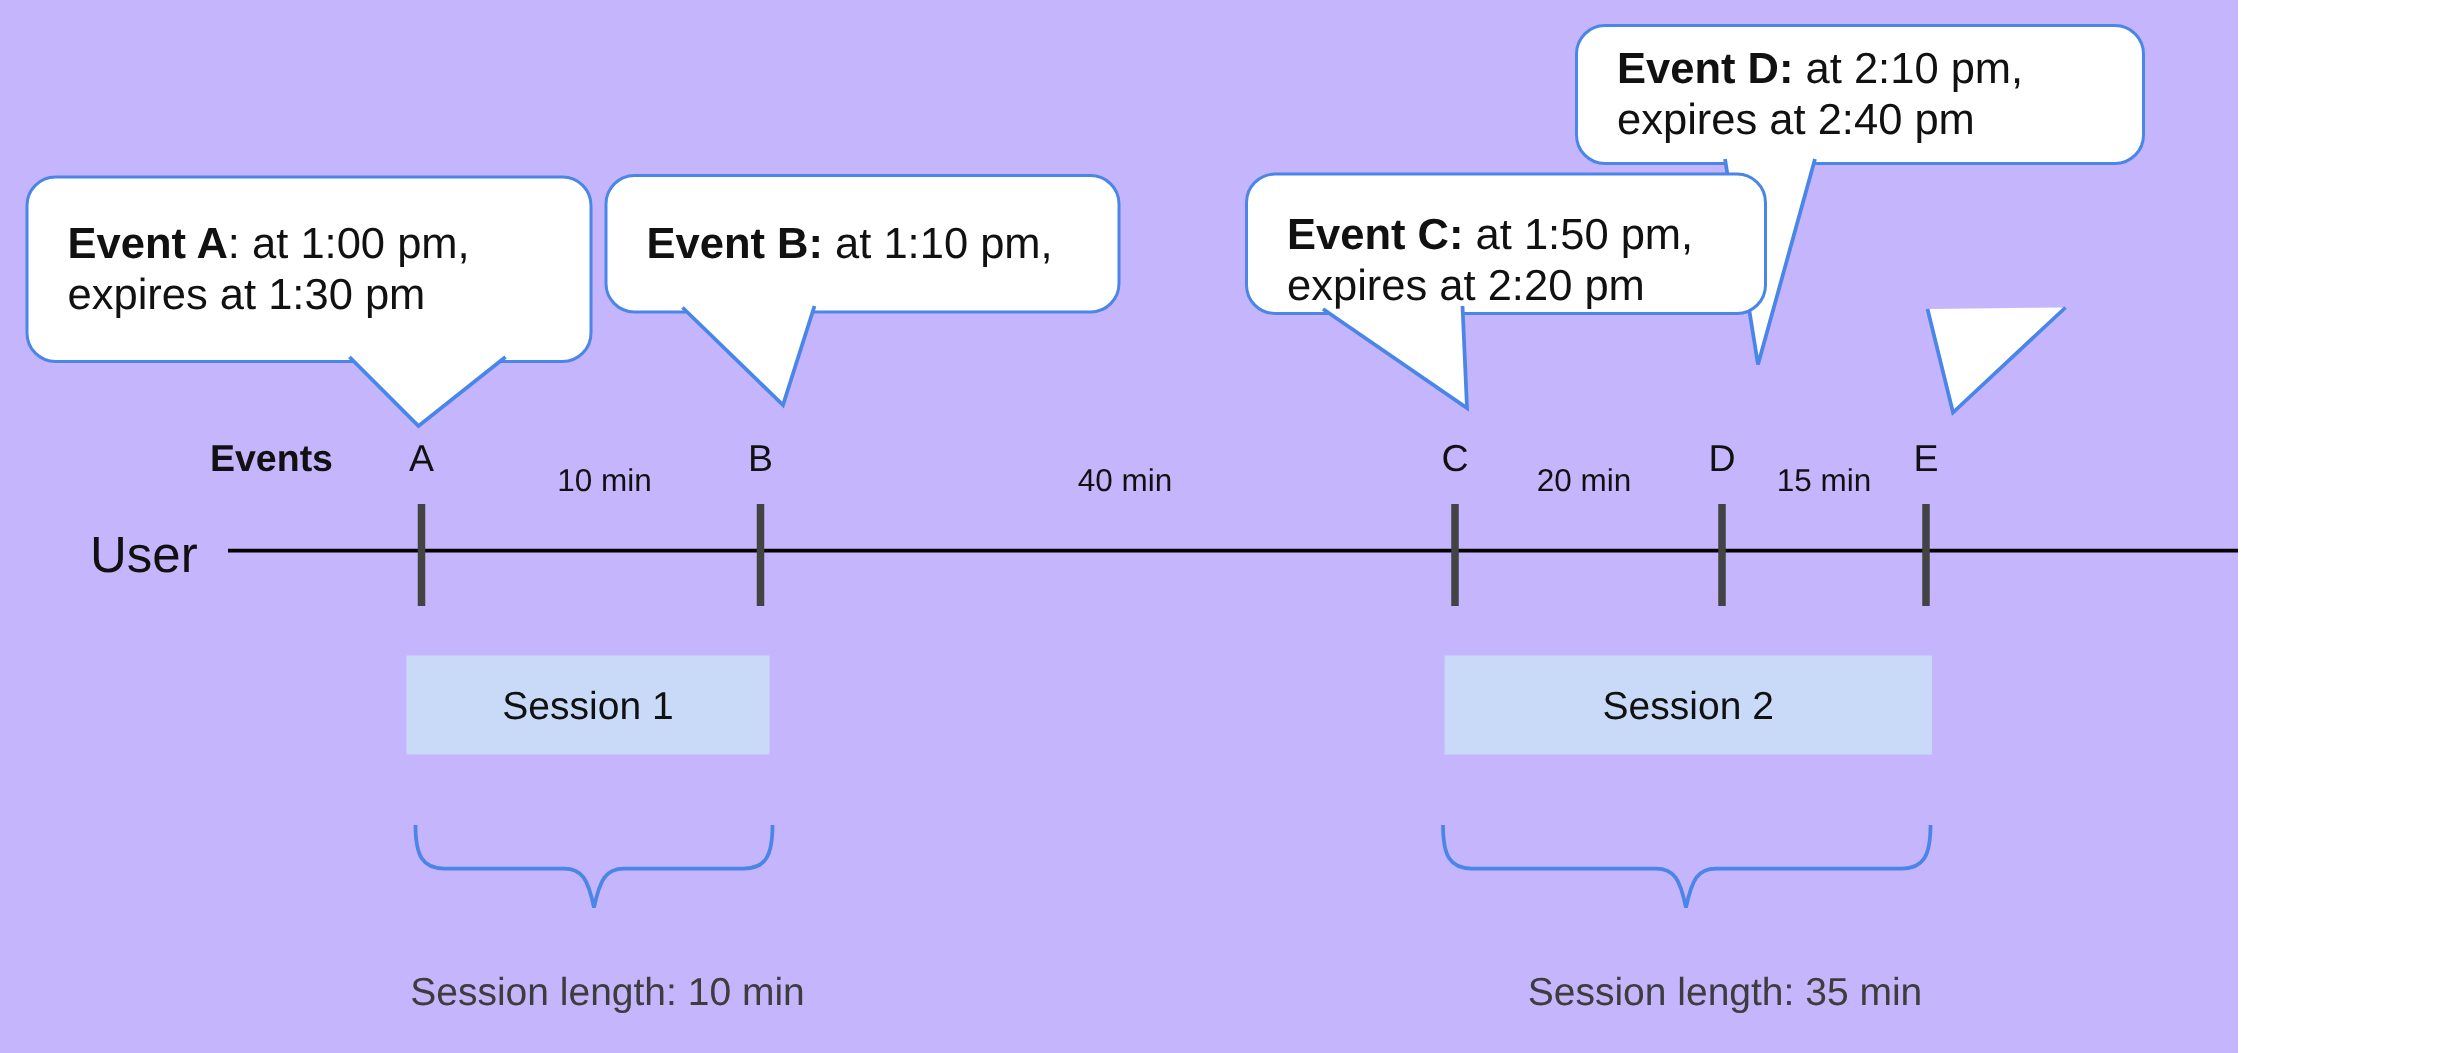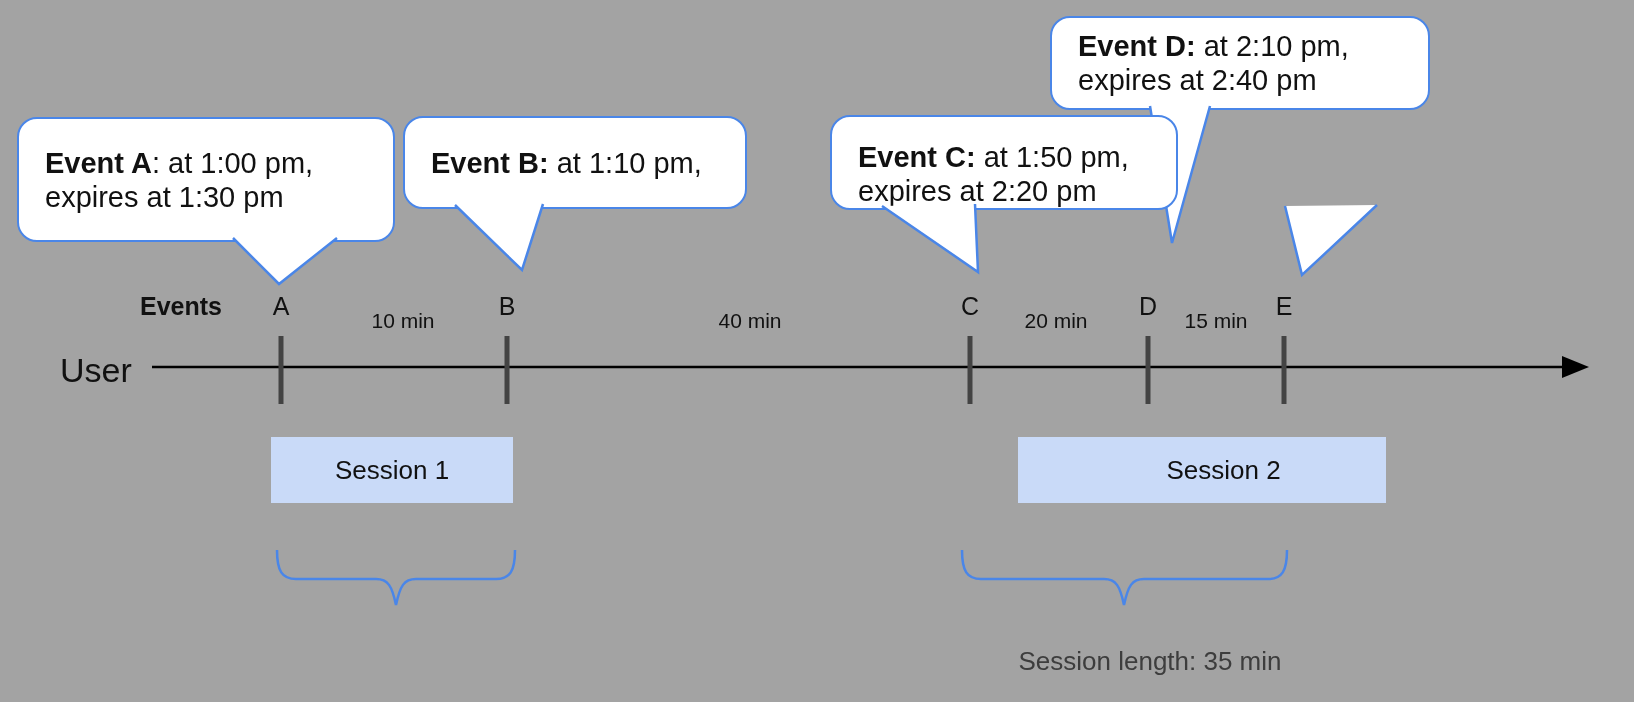--- a/index.html
+++ b/index.html
@@ -5,22 +5,22 @@
   :root{
     --accent:#4a86e8;
     --session-fill:#c9daf8;
     --tick:#434343;
     --ink:#111111;
     --muted:#3d3d3d;
   }
   html,body{margin:0;padding:0;background:#ffffff;}
   .canvas{
     position:relative;
-    width:1634px;height:702px;
-    background:#a3a3a3;
+    width:1492px;height:702px;
+    background:#c4b5fd;
     font-family:"Liberation Sans", sans-serif;
     color:var(--ink);
     overflow:hidden;
   }
   .layer{position:absolute;left:0;top:0;width:1634px;height:702px;pointer-events:none;}
   .bubble{
     position:absolute;
     box-sizing:border-box;
     background:#ffffff;
     border:2.5px solid var(--accent);
@@ -45,21 +45,21 @@
   .events-label{position:absolute;left:140px;top:292px;font-size:25px;color:var(--ink);font-weight:bold;}
   .mark-label{position:absolute;width:44px;top:292px;text-align:center;font-size:25px;color:var(--ink);}
   .interval-label{position:absolute;width:110px;top:309px;text-align:center;font-size:21px;color:var(--ink);}
   .session-box{
     position:absolute;top:437px;height:66px;
     background:var(--session-fill);
     display:flex;align-items:center;justify-content:center;
     font-size:26px;color:var(--ink);
   }
   .session-box-1{left:271px;width:242px;}
-  .session-box-2{left:1018px;width:325px;padding-left:43px;}
+  .session-box-2{left:963px;width:325px;}
   .session-length{
     position:absolute;top:646px;width:400px;text-align:center;
     font-size:26px;color:var(--muted);
   }
   .session-length-1{left:205px;}
   .session-length-2{left:950px;}
 </style>
 </head>
 <body>
 
@@ -126,15 +126,16 @@
   <div class="interval-label" style="left:1001px;">20 min</div>
   <div class="interval-label" style="left:1161px;">15 min</div>
 
   <div class="session-box session-box-1">
     <span>Session 1</span>
   </div>
   <div class="session-box session-box-2">
     <span>Session 2</span>
   </div>
 
+  <div class="session-length session-length-1">Session length: 10 min</div>
   <div class="session-length session-length-2">Session length: 35 min</div>
 
 </div>
 
 </body></html>

